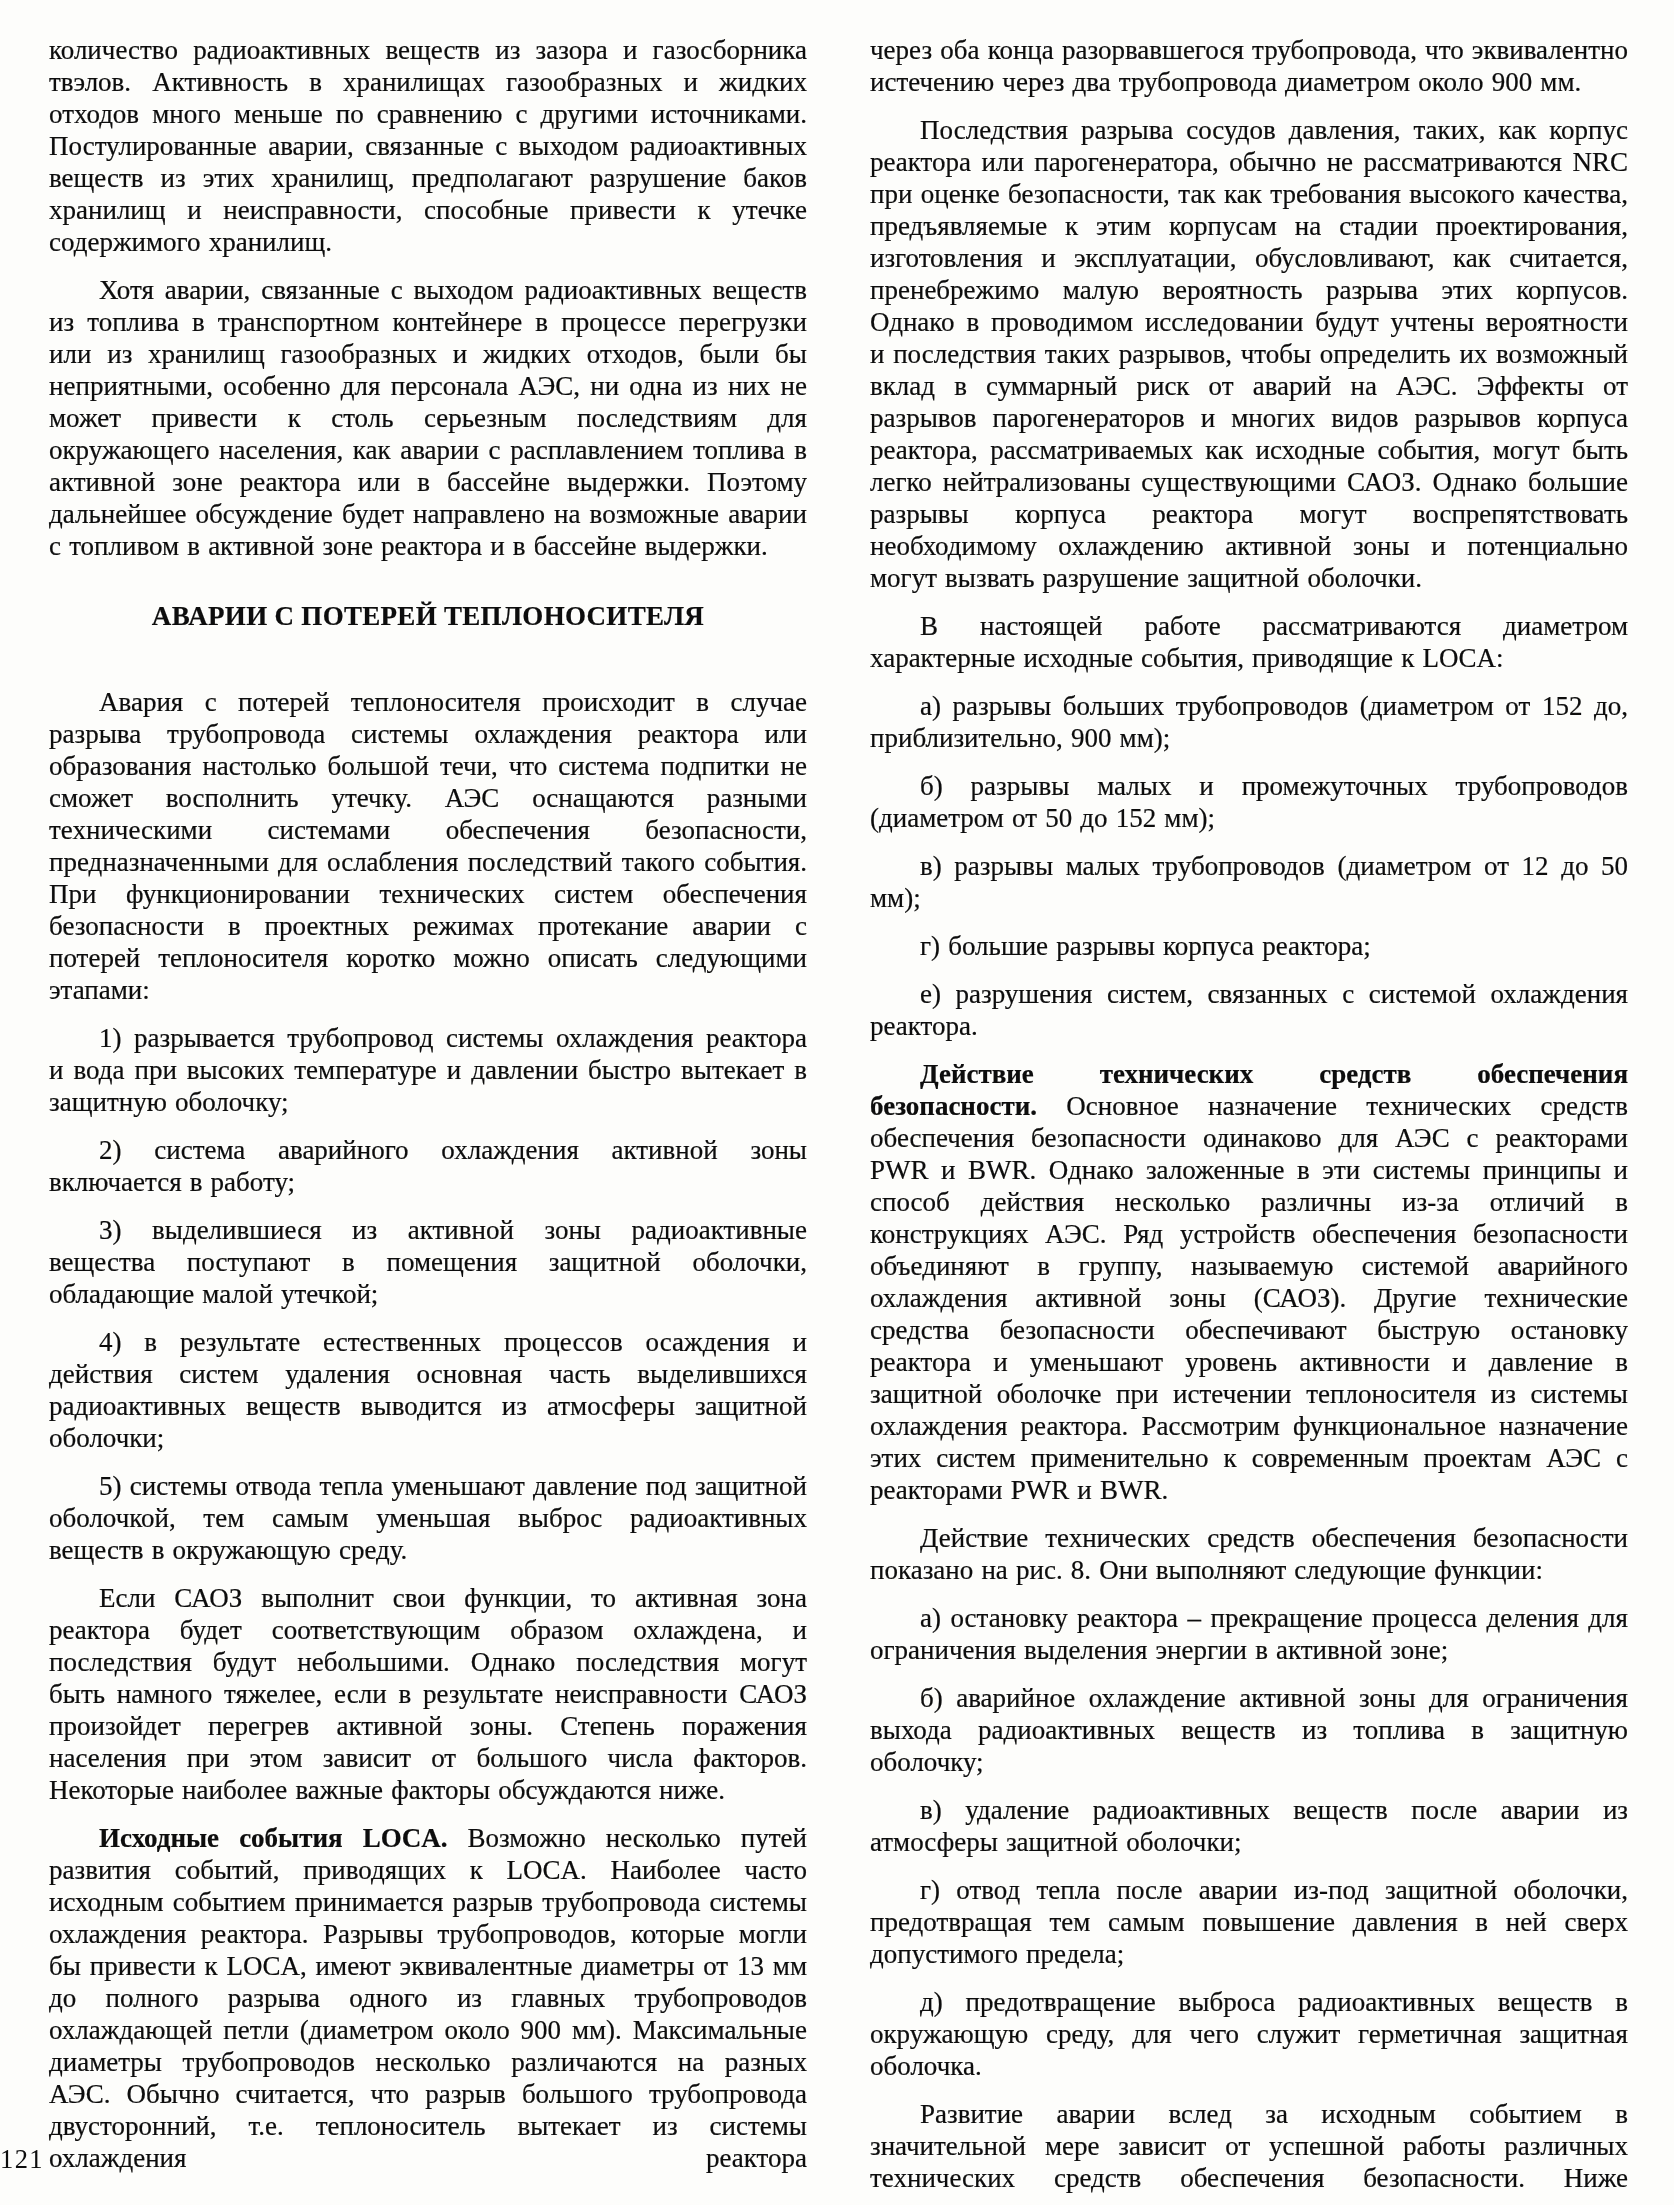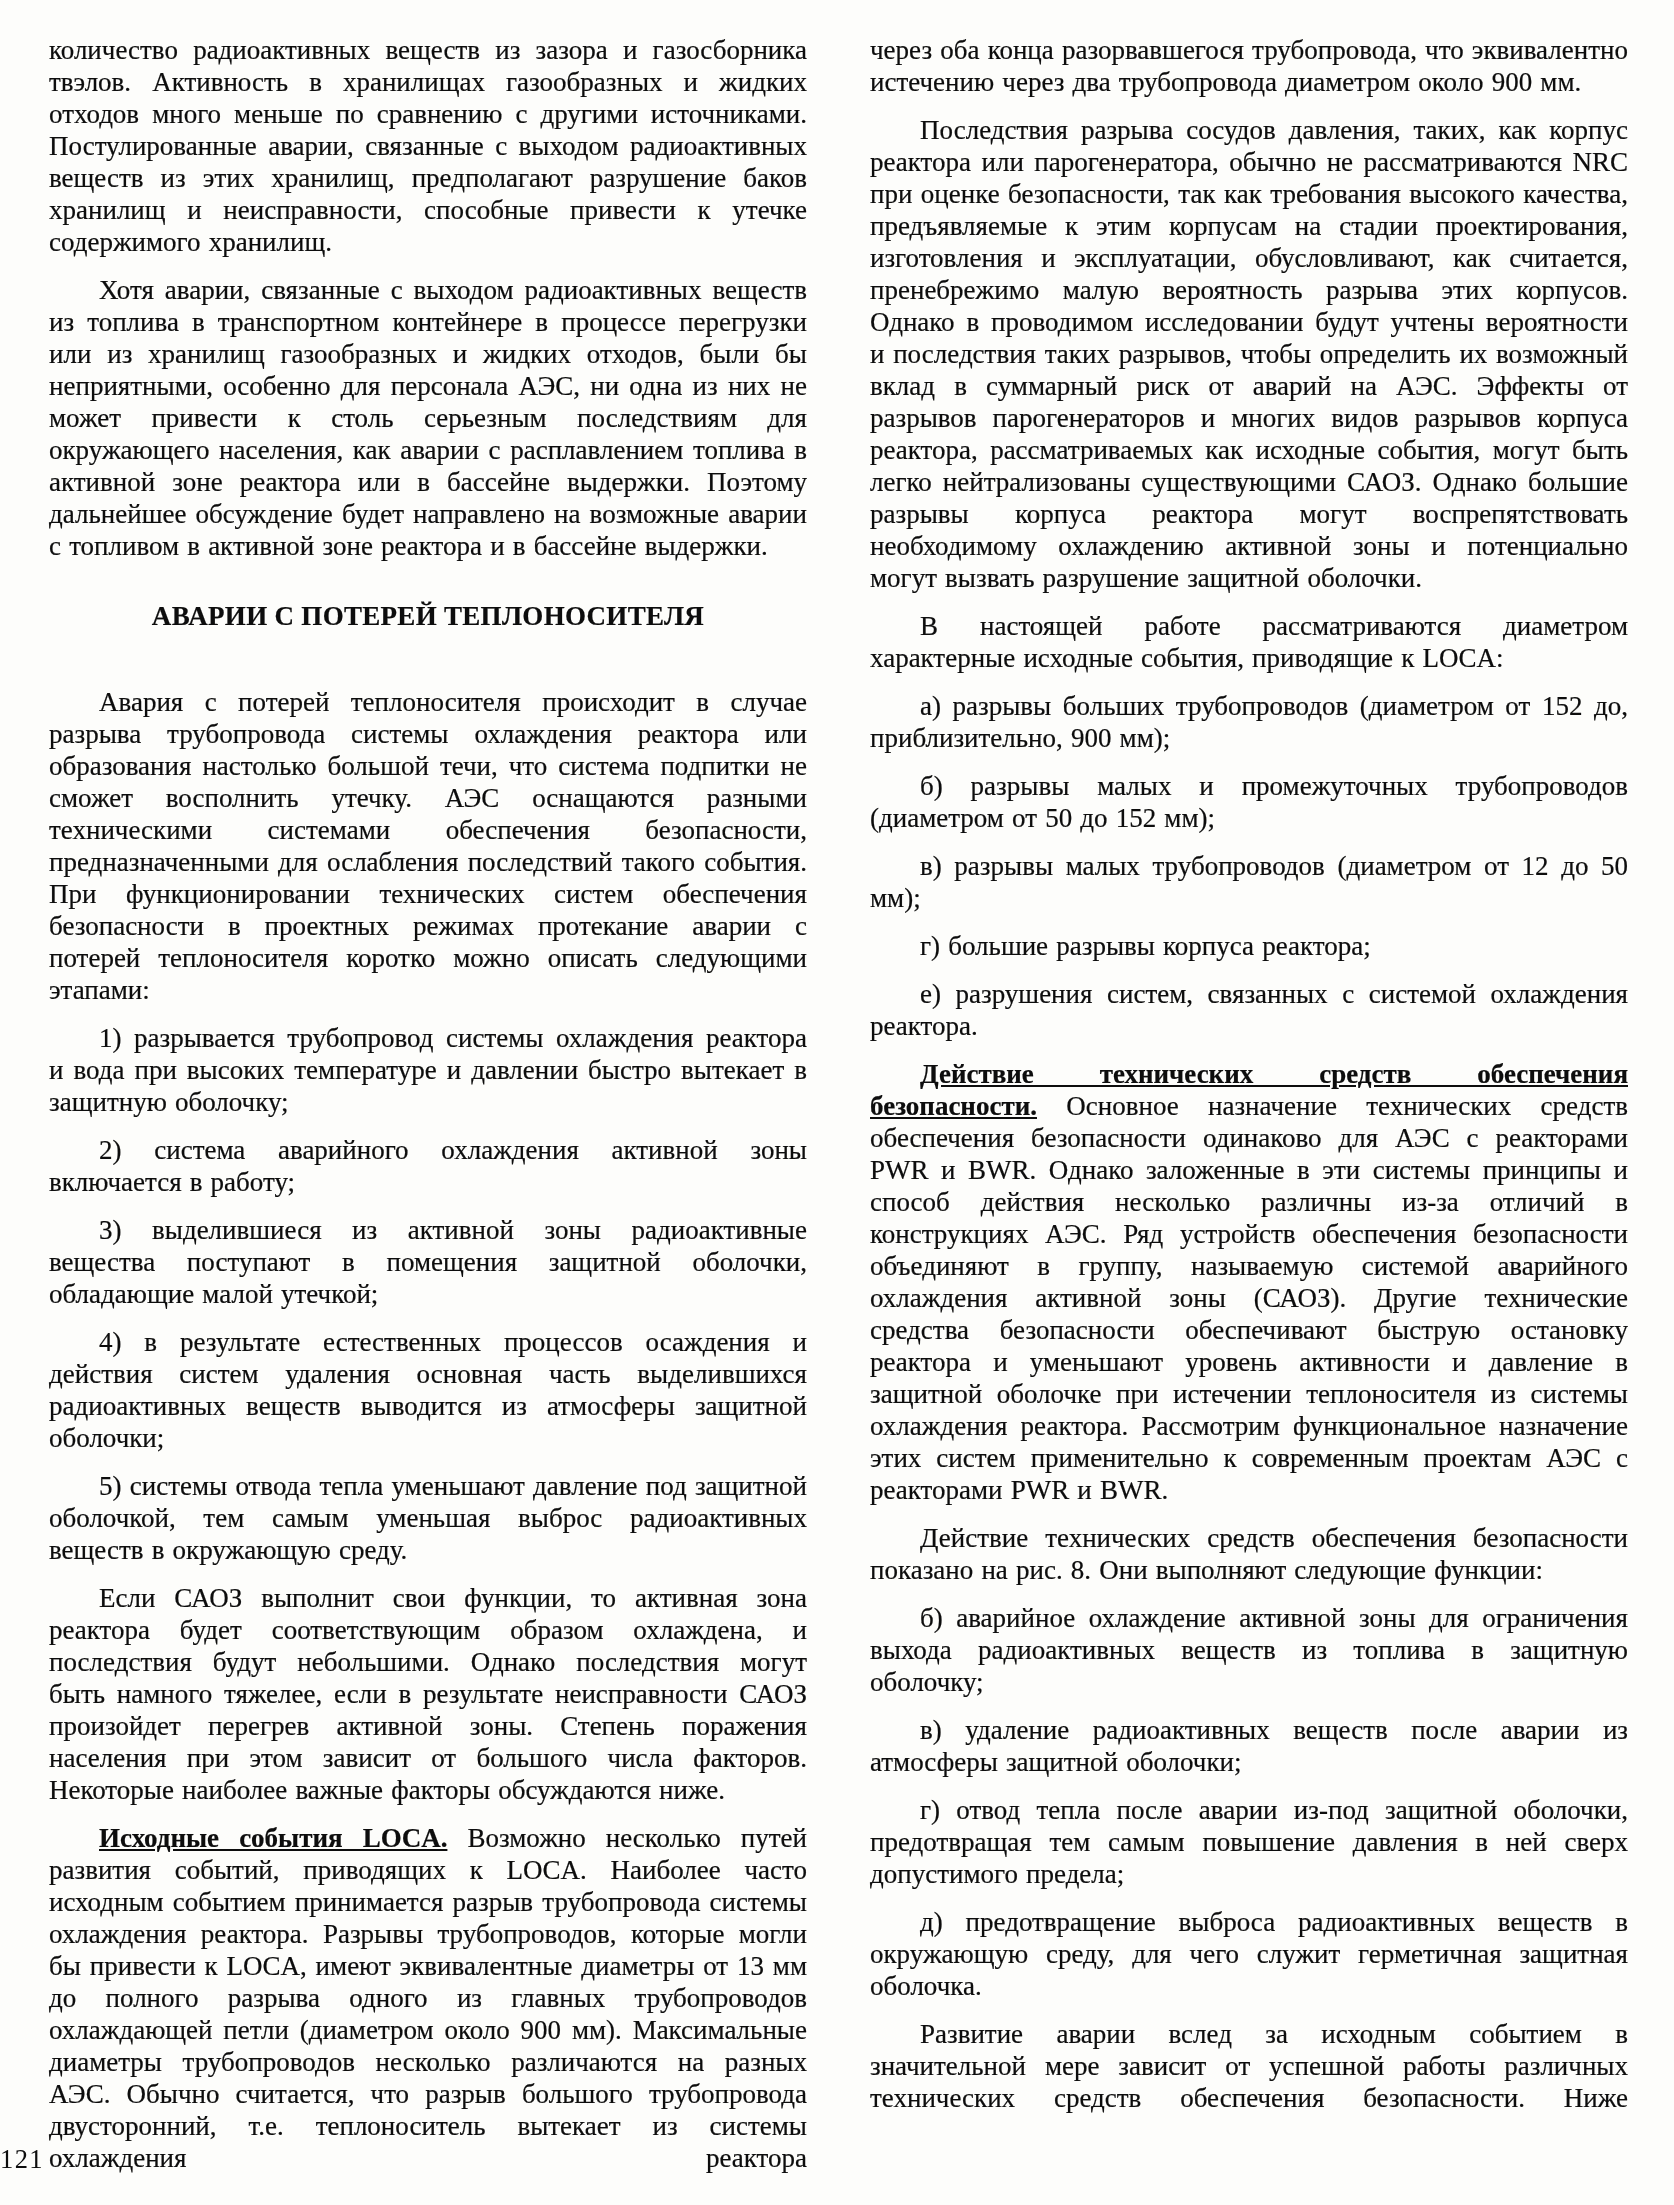--- a/index.html
+++ b/index.html
@@ -29,21 +29,21 @@
   .col p {
     margin: 16px;
     font-size: 27px;
     line-height: 32px;
     text-align: justify;
     word-spacing: 1.4px;
     -webkit-text-stroke: 0.2px #0d0d0d;
   }
   .col p.indent { text-indent: 50px; }
   .col p.fill-last { text-align-last: justify; }
-  .col p b { font-weight: 700; text-decoration: underline; }
+  .col p b { font-weight: 700; }
   h2.heading {
     font-size: 27px;
     line-height: 33px;
     font-weight: 700;
     text-align: center;
     letter-spacing: 0.3px;
     margin: 38px 0 53px 0;
     -webkit-text-stroke: 0.2px #0d0d0d;
   }
   .pagenum {
@@ -77,20 +77,21 @@
         <p class="plain">через оба конца разорвавшегося трубопровода, что эквивалентно истечению через два трубопровода диаметром около 900 мм.</p>
         <p class="indent">Последствия разрыва сосудов давления, таких, как корпус реактора или парогенератора, обычно не рассматриваются NRC при оценке безопасности, так как требования высокого качества, предъявляемые к этим корпусам на стадии проектирования, изготовления и эксплуатации, обусловливают, как считается, пренебрежимо малую вероятность разрыва этих корпусов. Однако в проводимом исследовании будут учтены вероятности и последствия таких разрывов, чтобы определить их возможный вклад в суммарный риск от аварий на АЭС. Эффекты от разрывов парогенераторов и многих видов разрывов корпуса реактора, рассматриваемых как исходные события, могут быть легко нейтрализованы существующими САОЗ. Однако большие разрывы корпуса реактора могут воспрепятствовать необходимому охлаждению активной зоны и потенциально могут вызвать разрушение защитной оболочки.</p>
         <p class="indent">В настоящей работе рассматриваются диаметром характерные исходные события, приводящие к LOCA:</p>
         <p class="indent">а) разрывы больших трубопроводов (диаметром от 152 до, приблизительно, 900 мм);</p>
         <p class="indent">б) разрывы малых и промежуточных трубопроводов (диаметром от 50 до 152 мм);</p>
         <p class="indent">в) разрывы малых трубопроводов (диаметром от 12 до 50 мм);</p>
         <p class="indent">г) большие разрывы корпуса реактора;</p>
         <p class="indent">е) разрушения систем, связанных с системой охлаждения реактора.</p>
         <p class="indent"><b>Действие технических средств обеспечения безопасности.</b> Основное назначение технических средств обеспечения безопасности одинаково для АЭС с реакторами PWR и BWR. Однако заложенные в эти системы принципы и способ действия несколько различны из-за отличий в конструкциях АЭС. Ряд устройств обеспечения безопасности объединяют в группу, называемую системой аварийного охлаждения активной зоны (САОЗ). Другие технические средства безопасности обеспечивают быструю остановку реактора и уменьшают уровень активности и давление в защитной оболочке при истечении теплоносителя из системы охлаждения реактора. Рассмотрим функциональное назначение этих систем применительно к современным проектам АЭС с реакторами PWR и BWR.</p>
         <p class="indent">Действие технических средств обеспечения безопасности показано на рис. 8. Они выполняют следующие функции:</p>
+        <p class="indent">а) остановку реактора – прекращение процесса деления для ограничения выделения энергии в активной зоне;</p>
         <p class="indent">б) аварийное охлаждение активной зоны для ограничения выхода радиоактивных веществ из топлива в защитную оболочку;</p>
         <p class="indent">в) удаление радиоактивных веществ после аварии из атмосферы защитной оболочки;</p>
         <p class="indent">г) отвод тепла после аварии из-под защитной оболочки, предотвращая тем самым повышение давления в ней сверх допустимого предела;</p>
         <p class="indent">д) предотвращение выброса радиоактивных веществ в окружающую среду, для чего служит герметичная защитная оболочка.</p>
         <p class="indent fill-last">Развитие аварии вслед за исходным событием в значительной мере зависит от успешной работы различных технических средств обеспечения безопасности. Ниже</p>
       </div>
   </div>
   <div class="pagenum">121</div>
 </div>
 

